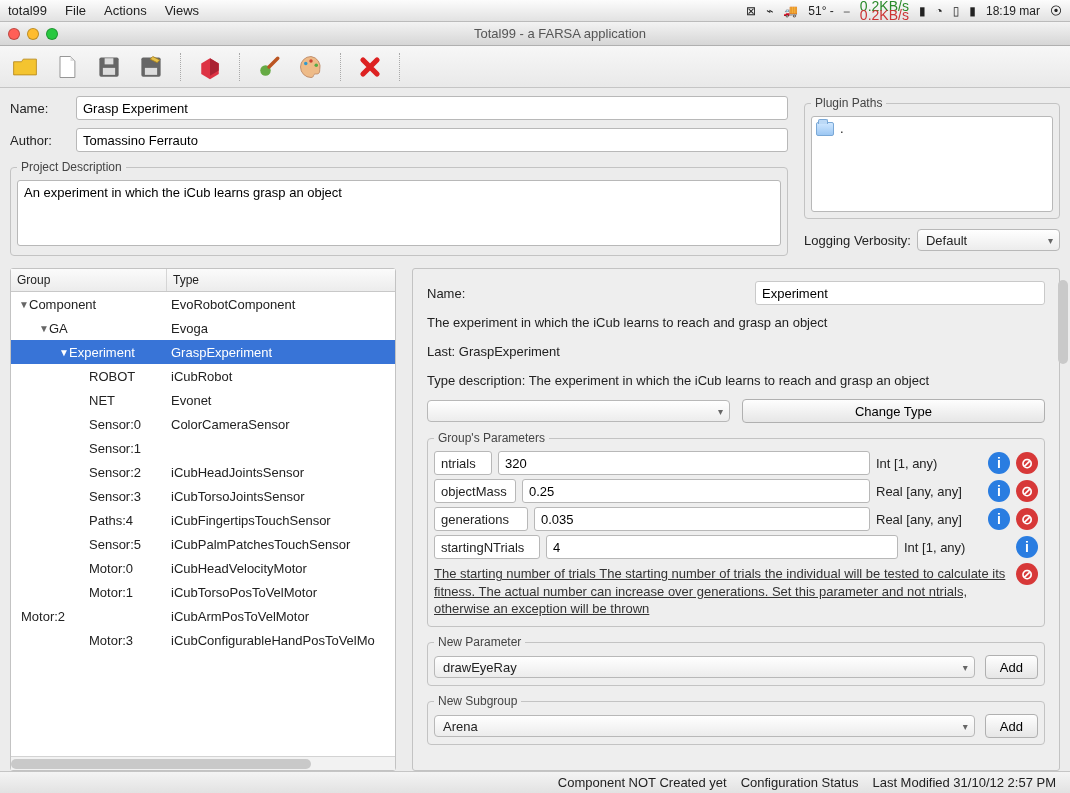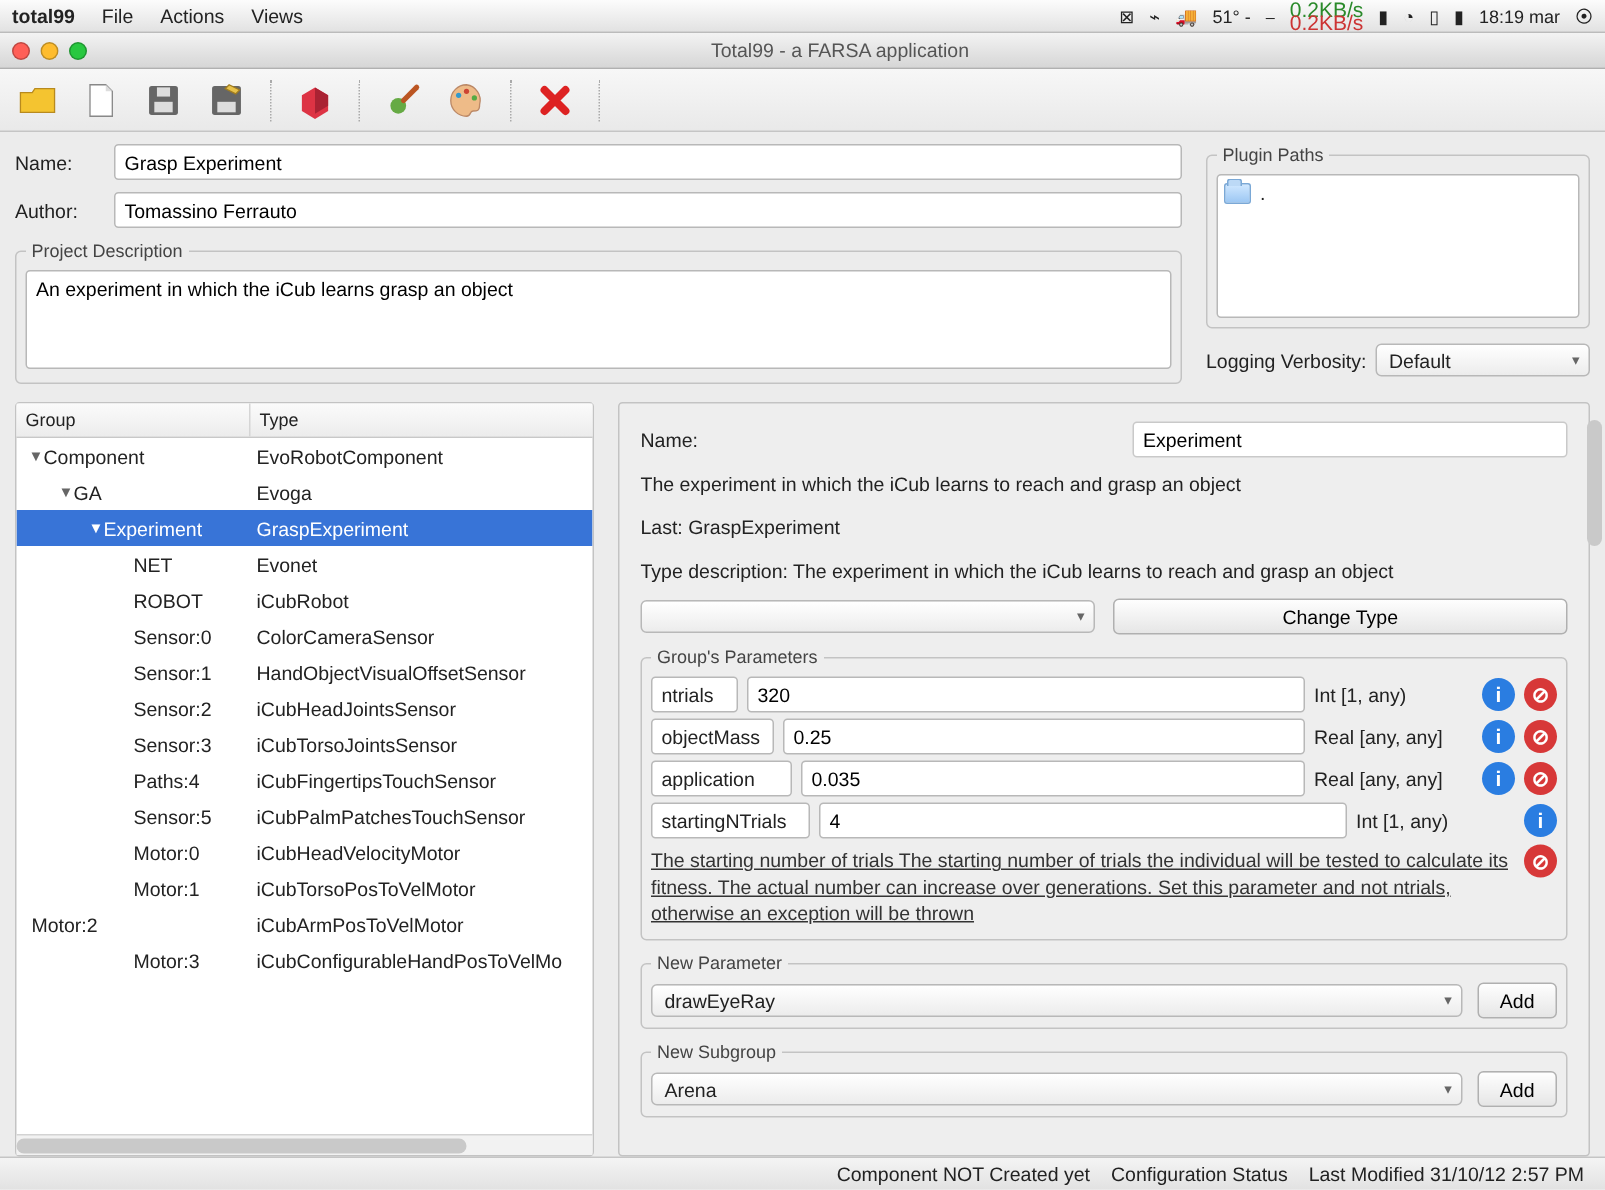--- a/index.html
+++ b/index.html
@@ -1,20 +1,20 @@
 <!DOCTYPE html>
 <html><head>
 <meta charset="utf-8">
 <style>
 * { box-sizing: border-box; margin: 0; padding: 0; font-family: "Lucida Grande", "Helvetica Neue", Arial, sans-serif; }
 body { width: 1070px; height: 793px; background: #ececec; font-size: 13px; color: #222; overflow: hidden; }
 
 
 .menubar { height: 22px; background: linear-gradient(#fcfcfc,#e2e2e2); border-bottom: 1px solid #bbb; display: flex; align-items: center; padding: 0 8px; gap: 18px; font-size: 13px; }
-.menubar .app { font-weight: bold; }
+.menubar .app { font-weight: normal; }
 .menubar .spacer { flex: 1; }
 .menubar .right { display: flex; gap: 10px; align-items: center; font-size: 12px; }
 .menubar .right span { white-space: nowrap; }
 .mini { font-size: 14px; line-height: 9px; text-align: right; }
 .mini .g { color: #2a8a2a; }
 .mini .r { color: #c33; }
 
 
 .titlebar { height: 24px; background: linear-gradient(#f3f3f3,#d6d6d6); border-bottom: 1px solid #b0b0b0; display: flex; align-items: center; padding: 0 8px; }
 .traffic { display: flex; gap: 7px; }
@@ -252,44 +252,43 @@
           <div class="tree-row sel">
             <div class="c1" style="padding-left: 48px;">
               <span class="disclosure">▼</span>
               <span> Experiment</span>
             </div>
             <div class="c2">GraspExperiment</div>
           </div>
           <div class="tree-row">
             <div class="c1" style="padding-left: 68px;">
               <span class="disclosure"></span>
+              <span> ROBOT</span>
+            </div>
+            <div class="c2">iCubRobot</div>
+          </div>
+          <div class="tree-row">
+            <div class="c1" style="padding-left: 68px;">
+              <span class="disclosure"></span>
               <span> NET</span>
             </div>
             <div class="c2">Evonet</div>
           </div>
           <div class="tree-row">
             <div class="c1" style="padding-left: 68px;">
               <span class="disclosure"></span>
-              <span> ROBOT</span>
-            </div>
-            <div class="c2">iCubRobot</div>
-          </div>
-          <div class="tree-row">
-            <div class="c1" style="padding-left: 68px;">
-              <span class="disclosure"></span>
               <span> Sensor:0</span>
             </div>
             <div class="c2">ColorCameraSensor</div>
           </div>
           <div class="tree-row">
             <div class="c1" style="padding-left: 68px;">
               <span class="disclosure"></span>
               <span> Sensor:1</span>
             </div>
-            <div class="c2">HandObjectVisualOffsetSensor</div>
           </div>
           <div class="tree-row">
             <div class="c1" style="padding-left: 68px;">
               <span class="disclosure"></span>
               <span> Sensor:2</span>
             </div>
             <div class="c2">iCubHeadJointsSensor</div>
           </div>
           <div class="tree-row">
             <div class="c1" style="padding-left: 68px;">
@@ -372,21 +371,21 @@
               <div class="ibtn del">⊘</div>
             </div>
             <div class="param-row">
               <div class="pname" style="width: 82px;">objectMass</div>
               <input class="pval" value="0.25" style="flex: 1 1 0%;">
               <div class="ptype">Real [any, any]</div>
               <div class="ibtn info">i</div>
               <div class="ibtn del">⊘</div>
             </div>
             <div class="param-row">
-              <div class="pname" style="width: 94px;">application</div>
+              <div class="pname" style="width: 94px;">generations</div>
               <input class="pval" value="0.035" style="flex: 1 1 0%;">
               <div class="ptype">Real [any, any]</div>
               <div class="ibtn info">i</div>
               <div class="ibtn del">⊘</div>
             </div>
             <div class="param-row">
               <div class="pname" style="width: 106px;">startingNTrials</div>
               <input class="pval" value="4" style="flex: 1 1 0%;">
               <div class="ptype">Int [1, any)</div>
               <div class="ibtn info">i</div>

